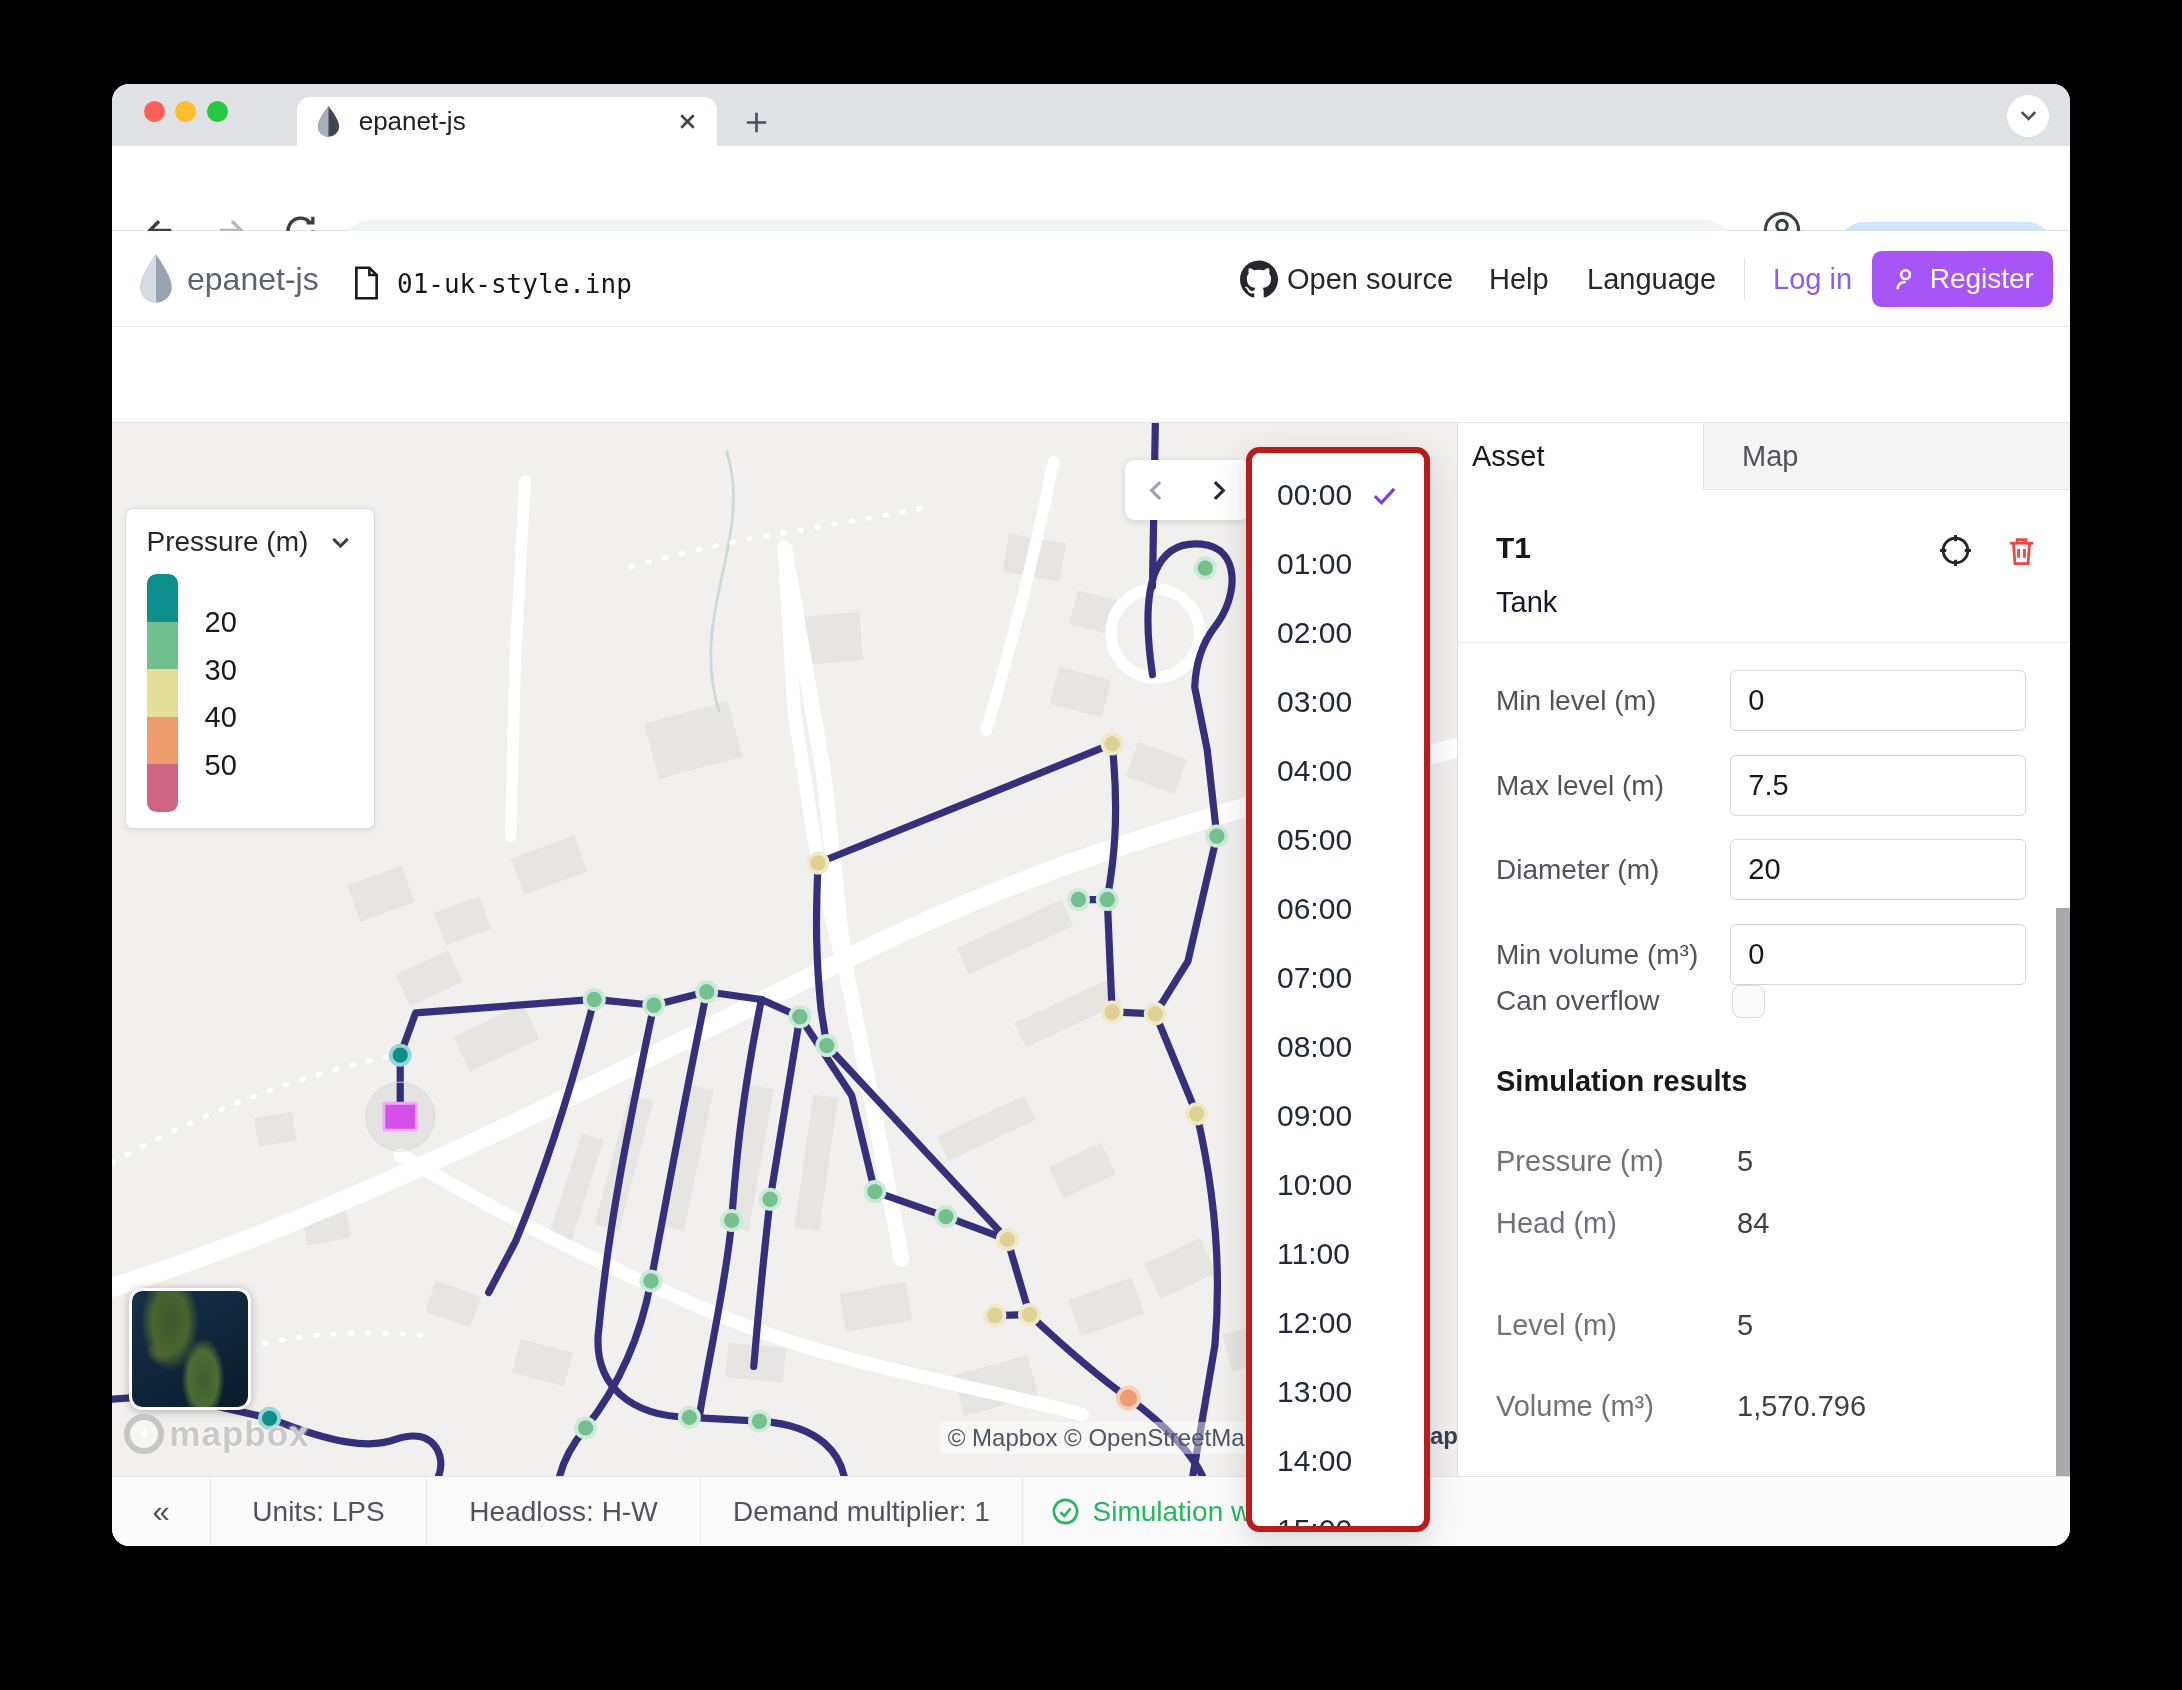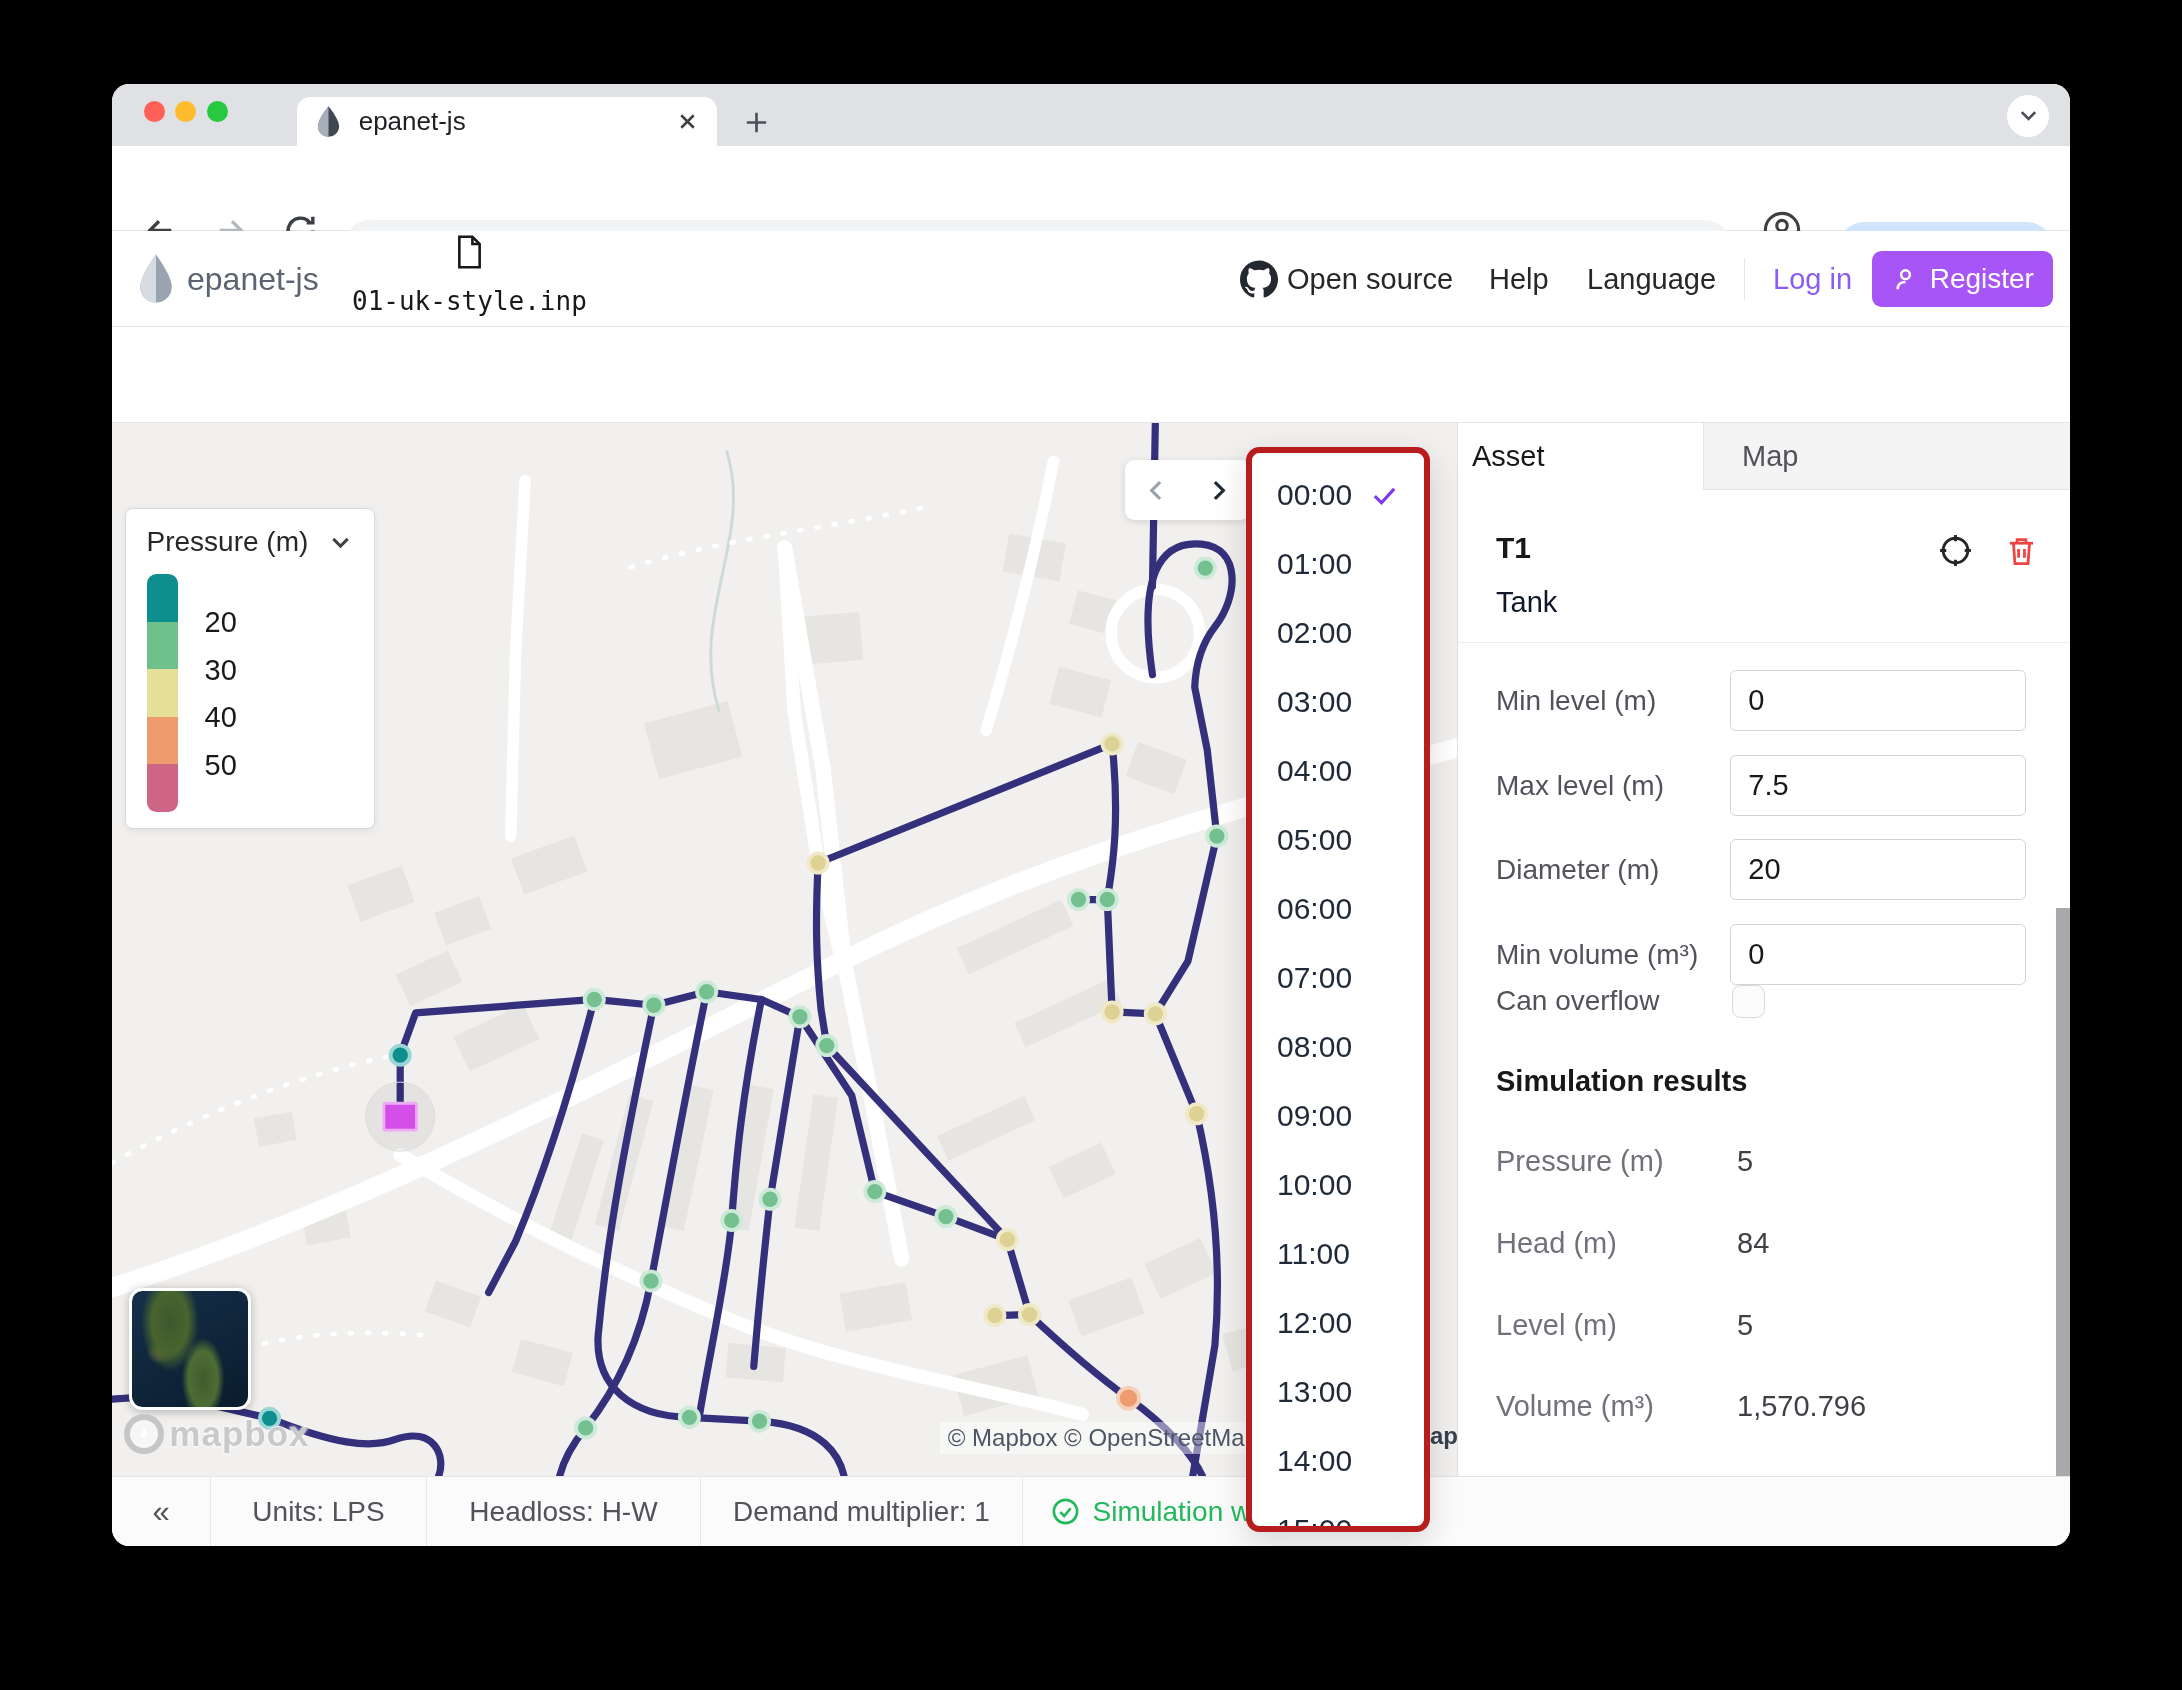--- a/index.html
+++ b/index.html
@@ -20,21 +20,21 @@
   .omnibox{position:absolute;left:229px;top:74px;width:1393px;height:61px;background:#f1f3f4;border-radius:31px;display:flex;align-items:center;padding:0 25px;}
   .url-text{font-size:29px;color:#202124;margin-left:21px;flex:1;}
   .profile{position:absolute;left:1649px;top:84px;transform:translateY(-50%);}
   .finish-chip{position:absolute;left:1724px;top:76px;width:219px;height:58px;background:#d2e3fc;border-radius:29px;display:flex;align-items:center;justify-content:center;gap:11.5px;}
   .finish-chip span{font-size:27px;color:#17325e;font-weight:500;}
   .kebab i{display:block;width:4.8px;height:4.8px;border-radius:50%;background:#17325e;margin:2.9px 0;}
 
   
   .appheader{position:absolute;left:0;top:147px;width:100%;height:96px;background:#fff;border-bottom:1px solid #e7e7e9;}
   .brand{position:absolute;left:75px;top:48px;transform:translateY(-50%);font-size:32px;color:#5b6470;}
-  .filechip{position:absolute;left:240px;top:44px;transform:translateY(-50%);display:flex;align-items:center;gap:16px;flex-direction:column;}
+  .filechip{position:absolute;left:240px;top:52px;transform:translateY(-50%);display:flex;align-items:center;gap:16px;}
   .filechip span{font-family:"DejaVu Sans Mono",monospace;font-size:26px;color:#18181b;}
   .hlink{position:absolute;top:48px;transform:translateY(-50%);font-size:29px;color:#27272a;}
   .hdr-divider{position:absolute;left:1632px;top:27px;width:1px;height:42px;background:#e4e4e7;}
   .login{position:absolute;left:1661px;top:48px;transform:translateY(-50%);font-size:29px;color:#8b5cf6;font-weight:500;}
   .register{position:absolute;left:1760px;top:20px;width:181px;height:56px;background:#a855f7;border-radius:9.6px;display:flex;align-items:center;justify-content:center;gap:9.6px;}
   .register span{color:#fff;font-size:28px;font-weight:500;}
 
   
   .toolbar{position:absolute;left:0;top:243px;width:100%;height:96px;background:#fff;border-bottom:1px solid #e5e5e8;}
   .tbtn{position:absolute;top:291px;transform:translate(-50%,-50%);width:46px;height:46px;display:flex;align-items:center;justify-content:center;}
@@ -534,21 +534,21 @@
             </div>
           </div>
       <span class="cb-label">Can overflow</span>
       <div class="checkbox"></div>
       <span class="results-title">Simulation results</span>
       <div id="results">
             <div class="rrow" style="top: 722px;">
               <span class="lbl">Pressure (m)</span>
               <span class="val">5</span>
             </div>
-            <div class="rrow" style="top: 804px; padding-left: 16px;">
+            <div class="rrow" style="top: 784px; padding-left: 16px;">
               <span class="lbl">Head (m)</span>
               <span class="val">84</span>
             </div>
             <div class="rrow" style="top: 886px;">
               <span class="lbl">Level (m)</span>
               <span class="val">5</span>
             </div>
             <div class="rrow" style="top: 967px;">
               <span class="lbl">Volume (m³)</span>
               <span class="val">1,570.796</span>

